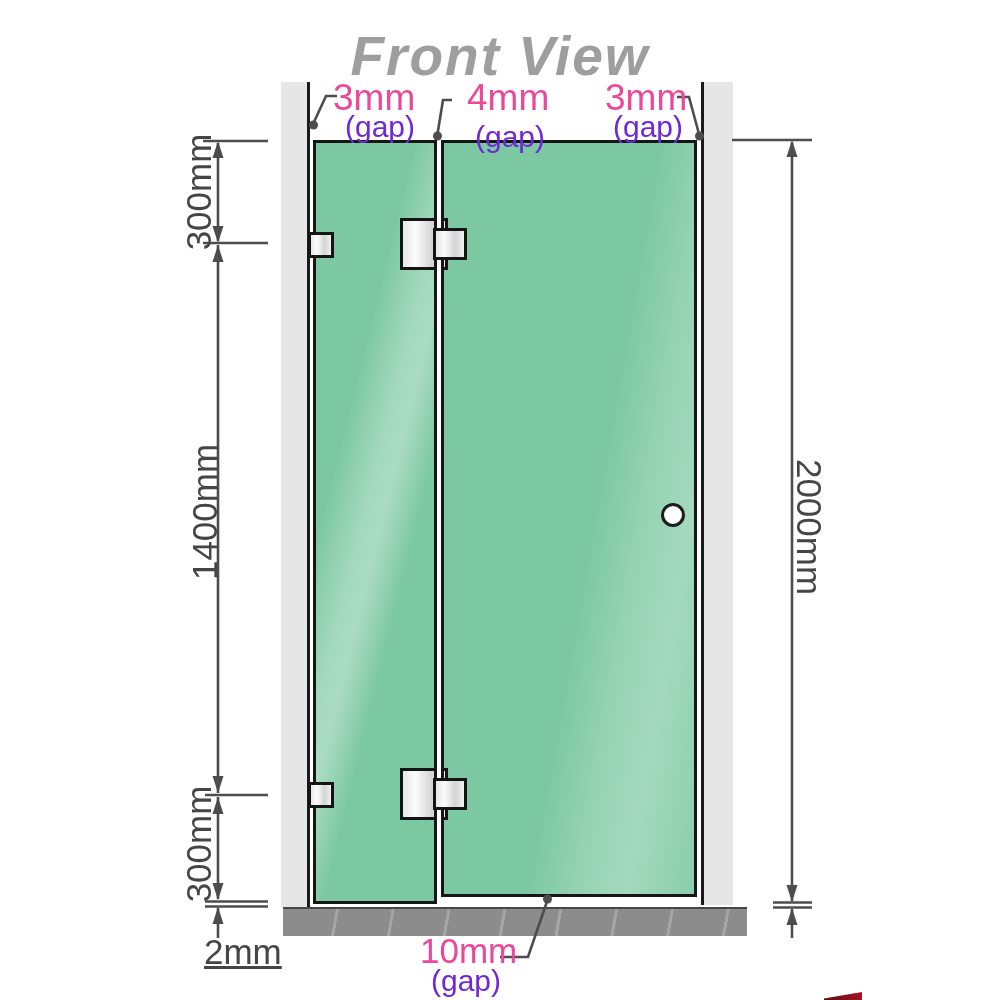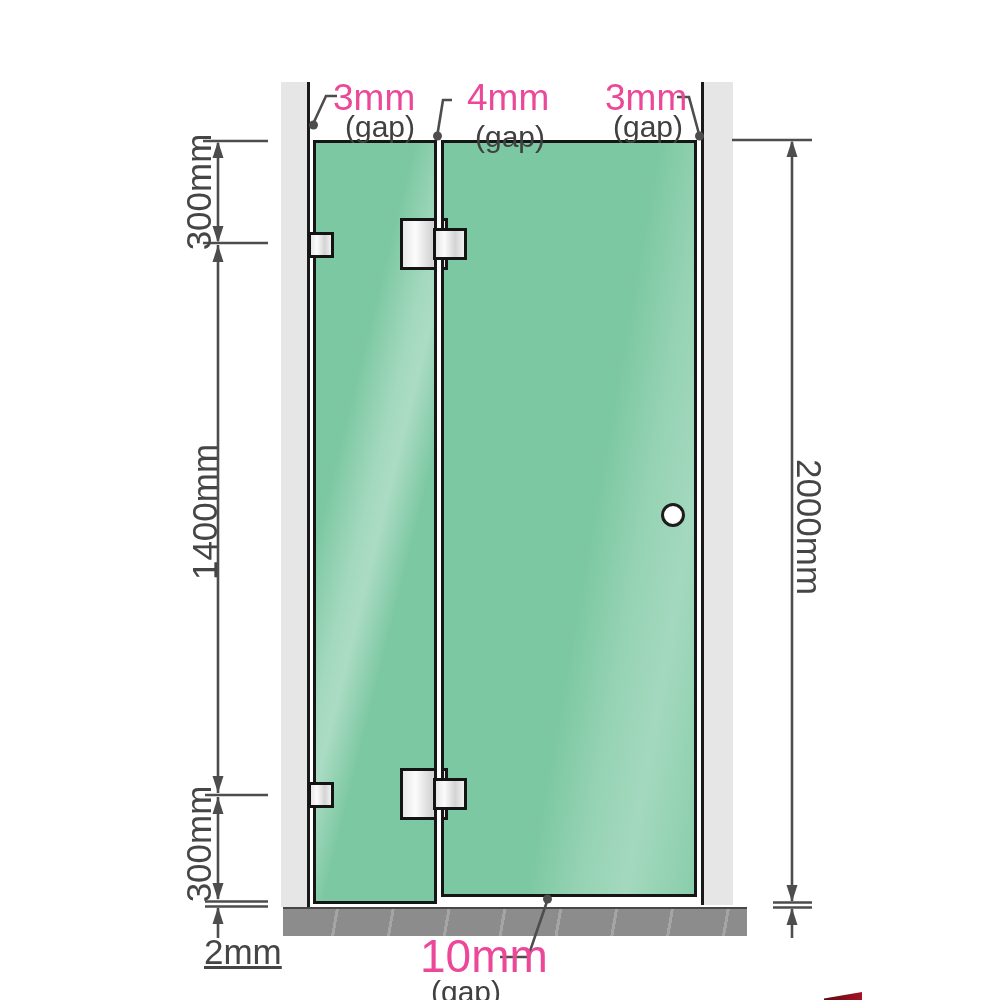--- a/index.html
+++ b/index.html
@@ -61,34 +61,35 @@
     left:661px;top:503px;width:24px;height:24px;border-radius:50%;
     background:radial-gradient(circle at 40% 35%, #ffffff 55%, #ececec);
     border:3px solid #1d1d1d;box-sizing:border-box;
   }
   
   .dim-label{font-size:35px;color:#454545;white-space:nowrap;line-height:1;}
   .rot-ccw{transform:translate(-50%,-50%) rotate(-90deg);}
   .rot-cw{transform:translate(-50%,-50%) rotate(90deg);}
   .gap-label{line-height:1;}
   .gap-label .val{font-size:37px;color:#ec4899;}
-  .gap-label .sub{font-size:30px;color:#404040;}
+  .gap-label .sub{font-size:30px;color:#6d28d9;}
   .svg-overlay{left:0;top:0;width:1000px;height:1000px;pointer-events:none;}
   
   .logo{
     left:824px;top:992px;width:38px;height:8px;
     background:linear-gradient(90deg,#5e0a12,#a51324);
     clip-path:polygon(0 80%, 100% 0, 100% 100%, 0 100%);
   }
 </style>
 </head>
 <body>
 
 <div class="canvas">
 
+  <div class="abs title">Front View</div>
 
   <div class="abs wall wall-left"></div>
   <div class="abs wall wall-right"></div>
 
   <div class="abs glass glass-fixed"></div>
   <div class="abs glass glass-door"></div>
 
   <div class="abs floor"></div>
 
   <svg class="abs svg-overlay" viewBox="0 0 1000 1000">
@@ -163,19 +164,19 @@
     <div class="sub" style="margin:-4px 0 0 8px;">(gap)</div>
   </div>
 
   <div class="abs dim-label rot-ccw" style="left:198px;top:192px;">300mm</div>
   <div class="abs dim-label rot-ccw" style="left:204px;top:512px;">1400mm</div>
   <div class="abs dim-label rot-ccw" style="left:198px;top:844px;">300mm</div>
   <div class="abs dim-label rot-cw" style="left:809px;top:527px;">2000mm</div>
 
   <div class="abs dim-label" style="left:204px;top:934px;text-decoration:underline;">2mm</div>
   <div class="abs gap-label" style="left:420px;top:933px;width:92px;text-align:center;">
-    <div class="val" style="font-size:46px;">10mm</div>
+    <div class="val" style="font-size:35px;">10mm</div>
     <div class="sub" style="margin-top:-2px;">(gap)</div>
   </div>
 
   <div class="abs logo"></div>
 
 </div>
 
 </body></html>

